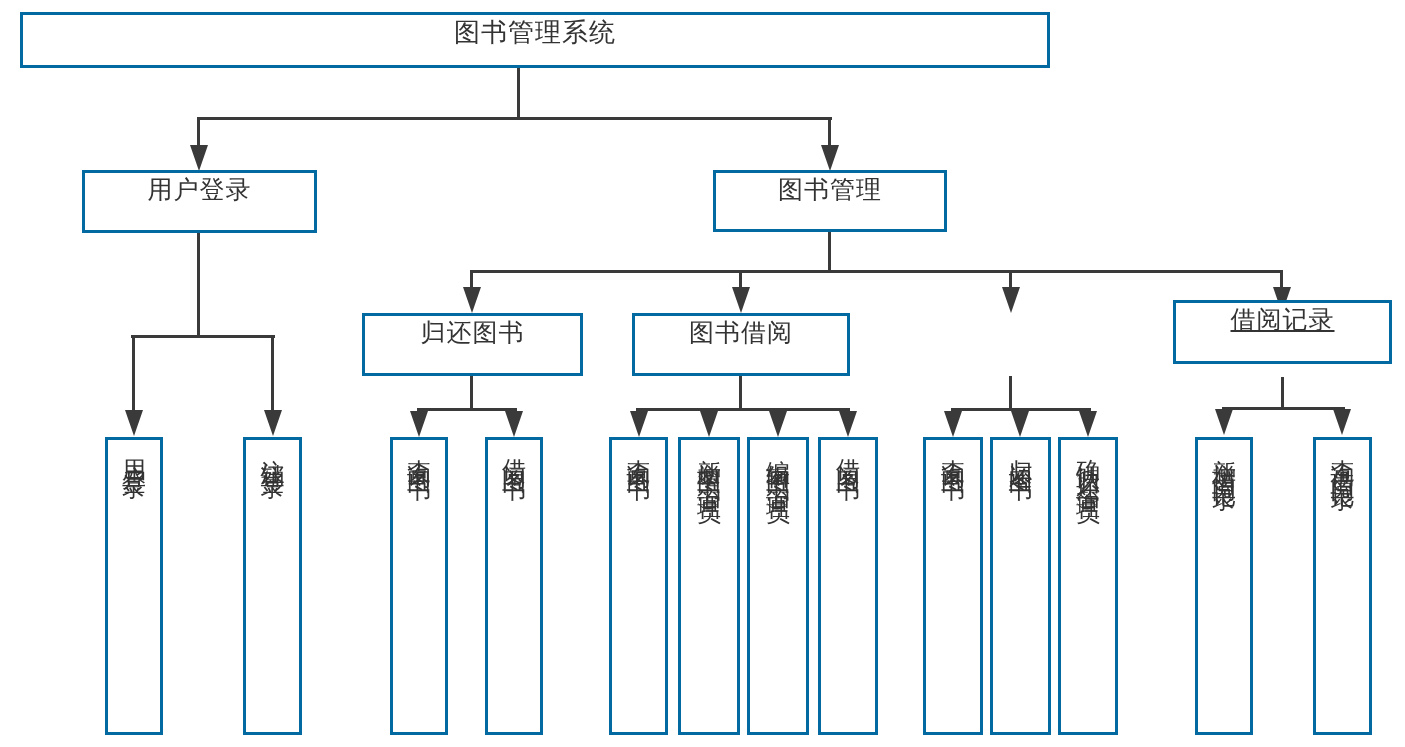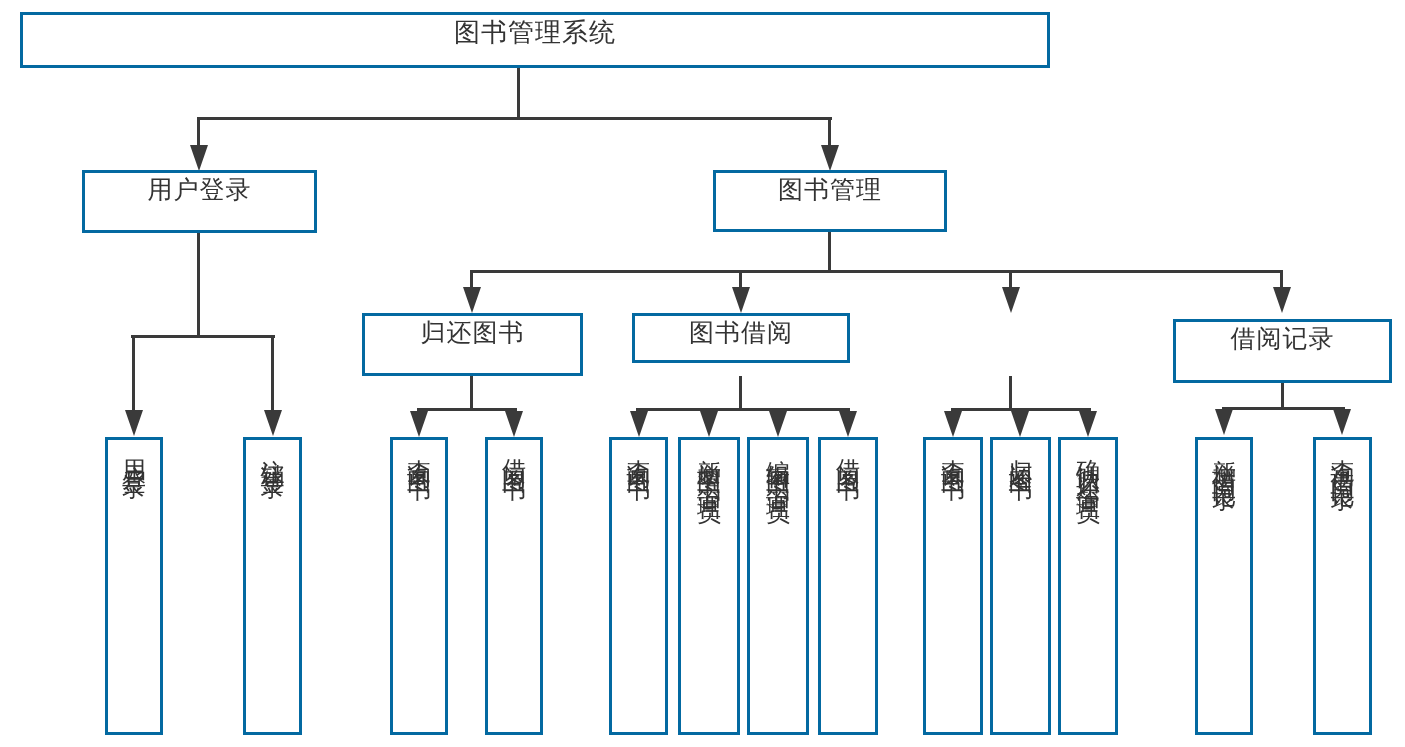--- a/index.html
+++ b/index.html
@@ -66,24 +66,24 @@
   <div class="vline" style="left:739px;top:270px;width:3px;height:20px;"></div>
   <div class="arrow" style="left:732px;top:287px;"></div>
   <div class="vline" style="left:1009px;top:270px;width:3px;height:20px;"></div>
   <div class="arrow" style="left:1002px;top:287px;"></div>
   <div class="vline" style="left:1280px;top:270px;width:3px;height:20px;"></div>
   <div class="arrow" style="left:1273px;top:287px;"></div>
 
   <div class="node h" style="left:362px;top:313px;width:221px;height:63px;">
     <span>归还图书</span>
   </div>
-  <div class="node h" style="left:632px;top:313px;width:218px;height:50px;">
+  <div class="node h" style="left:632px;top:313px;width:218px;height:63px;">
     <span>图书借阅</span>
   </div>
-  <div class="node h" style="left:1173px;top:319px;width:219px;height:64px;">
+  <div class="node h" style="left:1173px;top:300px;width:219px;height:64px;text-decoration:underline;">
     <span>借阅记录</span>
   </div>
 
   <div class="vline" style="left:470px;top:376px;width:3px;height:34px;"></div>
   <div class="hline" style="left:417px;top:408px;width:100px;height:3px;"></div>
   <div class="vline" style="left:417px;top:408px;width:3px;height:6px;"></div>
   <div class="arrow" style="left:410px;top:411px;"></div>
   <div class="vline" style="left:512px;top:408px;width:3px;height:6px;"></div>
   <div class="arrow" style="left:505px;top:411px;"></div>
 

